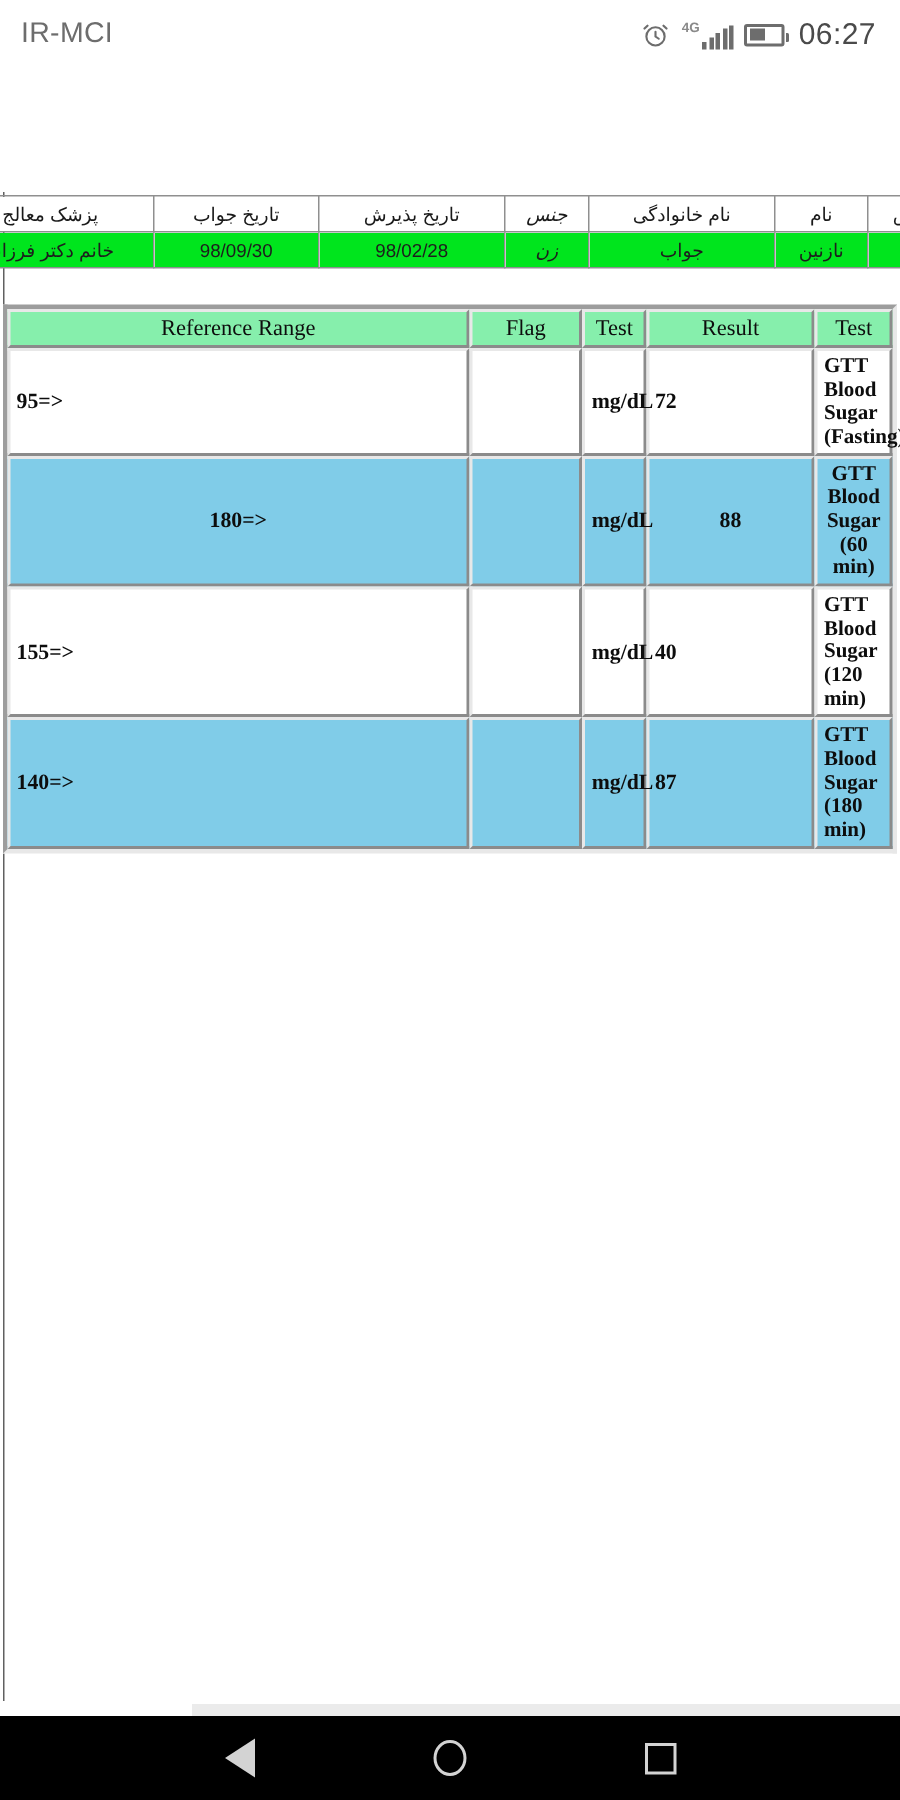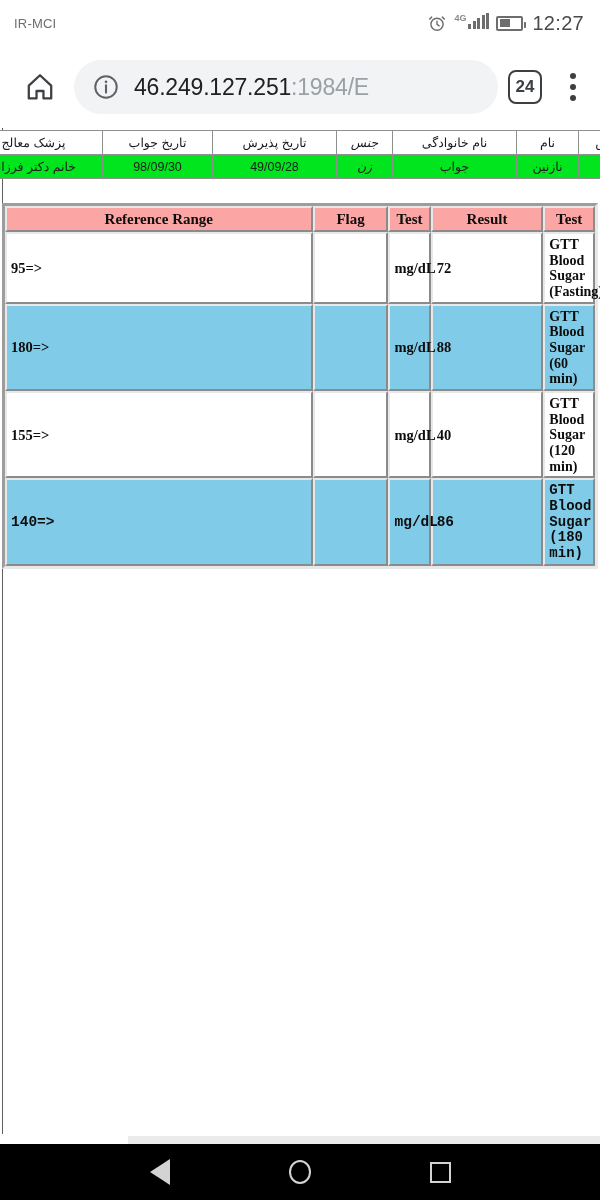--- a/index.html
+++ b/index.html
@@ -26,33 +26,34 @@
     top: 0; left: 0;
     width: 600px;
     height: 46px;
     background: #ffffff;
     display: flex;
     align-items: center;
     justify-content: space-between;
     padding: 0 16px 0 14px;
   }
   .carrier {
-    font-size: 13px;
+    font-size: 19px;
     color: #6d6d6d;
     letter-spacing: 0.2px;
     font-family: "Liberation Sans", sans-serif;
   }
   .status-right {
     display: flex;
     align-items: center;
     gap: 7px;
   }
   .alarm-icon { display: block; }
   .net-block {
     display: flex;
+    align-items: flex-end;
     gap: 1px;
     height: 20px;
   }
   .net-label {
     font-size: 9px;
     font-weight: bold;
     color: #8a8a8a;
     line-height: 8px;
     align-self: flex-start;
     margin-top: 1px;
@@ -214,23 +215,23 @@
   }
   table.results th, table.results td {
     border: 2px solid;
     border-color: #e8e8e8 #8b8b8b #8b8b8b #e8e8e8;
     font-size: 14.5px;
     color: #0d0d0d;
     padding: 2px 4px;
   }
   table.results thead th {
     text-align: center;
-    font-weight: bold;
+    font-weight: normal;
     height: 26px;
-    background: #fca5a5;
+    background: #86efac;
     font-size: 15px;
   }
   table.results tbody td {
     vertical-align: middle;
     text-align: left;
     font-weight: bold;
     line-height: 1.12;
   }
   table.results tbody tr.alt td { background: #80cce8; }
   table.results tbody tr td.cell-test {
@@ -238,23 +239,23 @@
     padding-top: 3px;
     font-size: 14px;
   }
   .rc-ref  { width: 292px; }
   .rc-flag { width: 72px; }
   .rc-unit { width: 40px; }
   .rc-res  { width: 107px; margin-top: 20px; }
   .rc-test { width: 49px; }
 
   tbody tr.r1 td { height: 62px; }
-  tbody tr.r2 td { height: 62px; }
+  tbody tr.r2 td { height: 62px; text-align: center; }
   tbody tr.r3 td { height: 76px; }
-  tbody tr.r4 td { height: 76px; font-family: Liberation Mono, monospace; }
+  tbody tr.r4 td { height: 76px; }
 
   
   .h-scroll-track {
     position: absolute;
     bottom: 0; left: 0;
     width: 600px; height: 10px;
     background: #ffffff;
   }
   .h-scroll-thumb {
     position: absolute;
@@ -319,45 +320,24 @@
             <i></i>
             <i></i>
             <i></i>
             <i></i>
             <i></i>
           </span>
       </div>
       <div class="battery">
           <div class="fill"></div>
         </div>
-      <div class="clock">12:27</div>
+      <div class="clock">06:27</div>
     </div>
   </div>
 
-  <div class="browser-bar">
-    <div class="home-btn">
-      <svg width="32" height="32" viewBox="0 0 24 24">
-        <path d="M12 3.2 L20.4 11.0 V20.6 H14.6 V15.0 H9.4 V20.6 H3.6 V11.0 Z" fill="none" stroke="#3c4043" stroke-width="1.7" stroke-linejoin="round"></path>
-      </svg>
-    </div>
-    <div class="omnibox">
-      <svg class="info-icon" width="28" height="28" viewBox="0 0 24 24">
-        <circle cx="12" cy="12" r="9.2" fill="none" stroke="#5f6368" stroke-width="1.7"></circle>
-        <circle cx="12" cy="7.6" r="1.15" fill="#5f6368"></circle>
-        <path d="M12 10.6 V16.8" stroke="#5f6368" stroke-width="1.8" stroke-linecap="round"></path>
-      </svg>
-      <div class="url-text"><span>46.249.127.251</span><span class="dim">:1984/E</span></div>
-    </div>
-    <div class="tab-count">24</div>
-    <div class="menu-dots">
-      <span></span>
-        <span></span>
-        <span></span>
-    </div>
-  </div>
 
   <div class="page">
     <div class="page-left-edge"></div>
 
     <div class="patient-wrap">
       <table class="patient">
         <thead>
           <tr>
 
             <th class="col-bill">شماره قبض</th>
@@ -369,21 +349,21 @@
             <th class="col-doc">پزشک معالج</th>
           </tr>
         </thead>
         <tbody>
           <tr>
 
             <td class="col-bill">AZ-793</td>
             <td class="col-fname">نازنین</td>
             <td class="col-lname">جواب</td>
             <td class="col-sex">زن</td>
-            <td class="col-admit">49/09/28</td>
+            <td class="col-admit">98/02/28</td>
             <td class="col-ans">98/09/30</td>
             <td class="col-doc">خانم دکتر فرزانه</td>
           </tr>
         </tbody>
       </table>
     </div>
 
     <div class="results-wrap">
       <table class="results">
         <thead>
@@ -414,21 +394,21 @@
             <td class="rc-ref">155=&gt;</td>
             <td class="rc-flag"></td>
             <td class="rc-unit">mg/dL</td>
             <td class="rc-res">40</td>
             <td class="rc-test cell-test">GTT Blood Sugar (120 min)</td>
           </tr>
           <tr class="r4 alt">
             <td class="rc-ref">140=&gt;</td>
             <td class="rc-flag"></td>
             <td class="rc-unit">mg/dL</td>
-            <td class="rc-res">86</td>
+            <td class="rc-res">87</td>
             <td class="rc-test cell-test">GTT Blood Sugar (180 min)</td>
           </tr>
         </tbody>
       </table>
     </div>
 
     <div class="h-scroll-track">
       <div class="h-scroll-thumb"></div>
     </div>
   </div>

